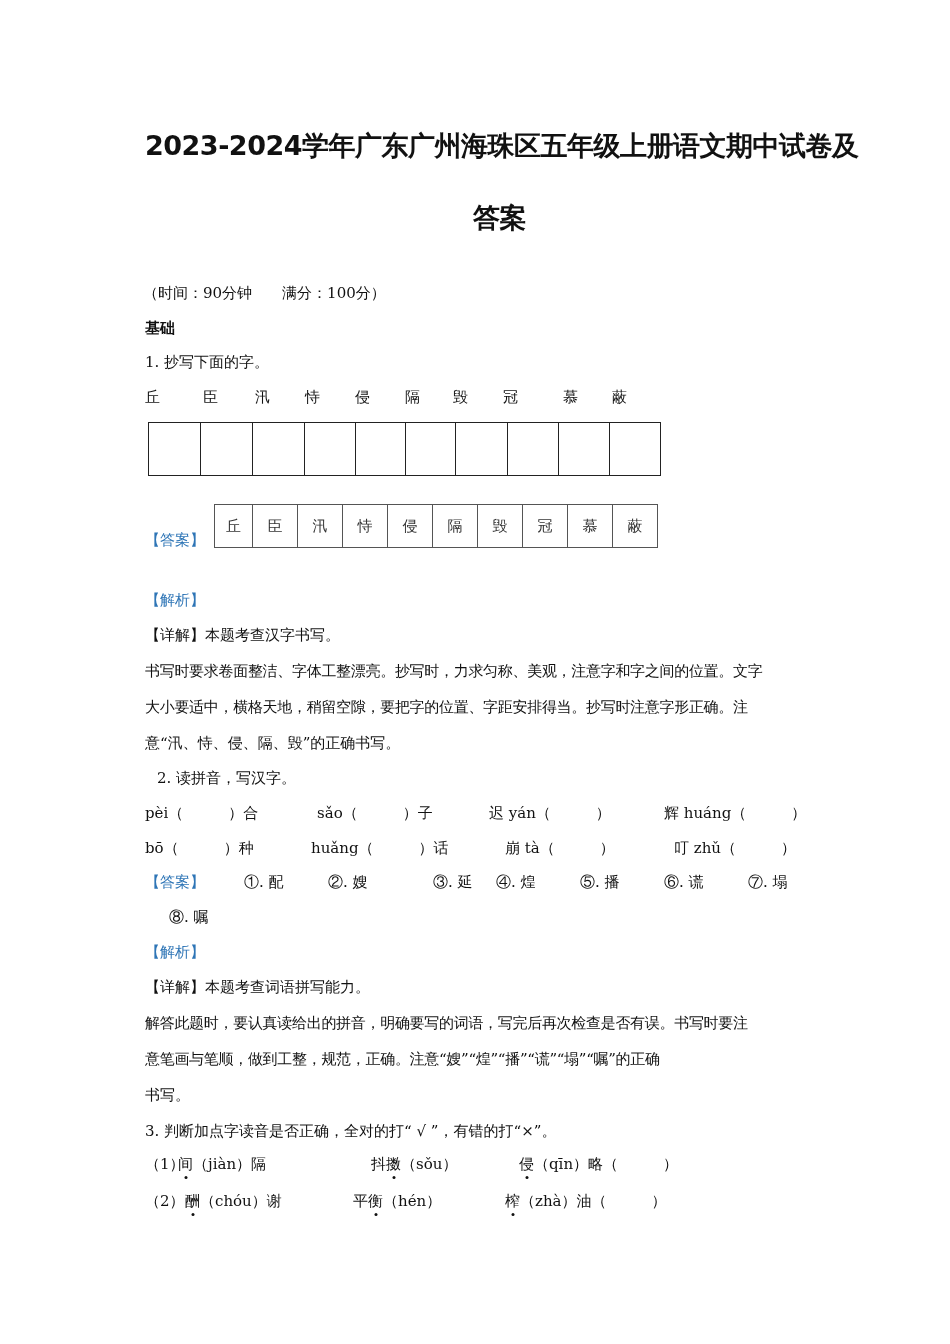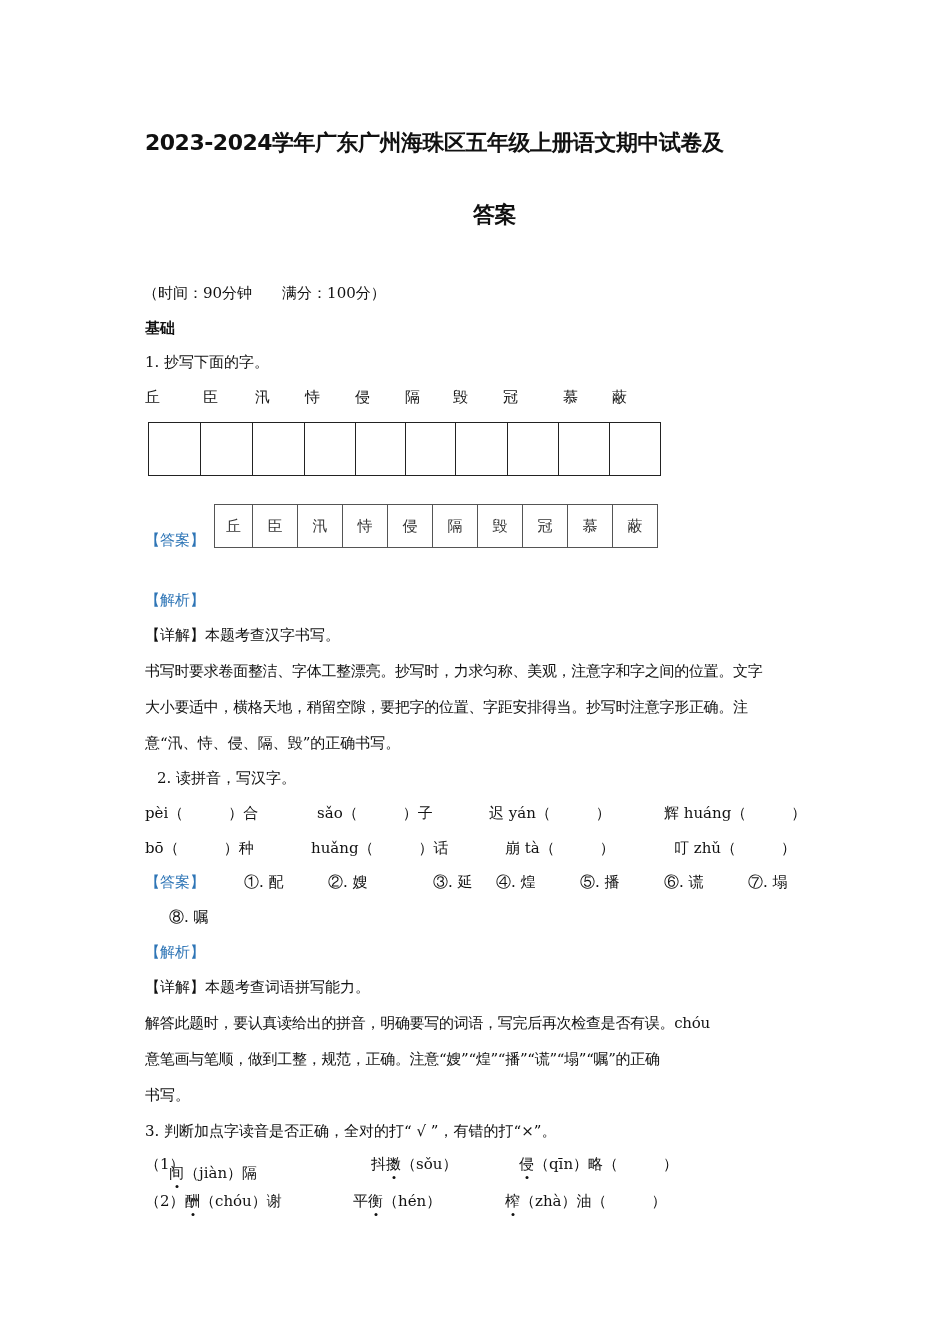--- a/index.html
+++ b/index.html
@@ -1,19 +1,19 @@
 <!DOCTYPE html>
 <html><head>
   <meta charset="utf-8">
   <style>
     * { margin: 0; padding: 0; box-sizing: border-box; }
     html, body { width: 950px; height: 1344px; background: #ffffff; overflow: hidden; }
     body { position: relative; font-family: "DejaVu Serif", "Liberation Serif", serif; color: #111; }
     .abs { position: absolute; white-space: nowrap; }
-    .title { font-family: "DejaVu Sans", "Liberation Sans", sans-serif; font-weight: bold; font-size: 22px; letter-spacing: -0.5px; color: #111; }
+    .title { font-family: "DejaVu Sans", "Liberation Sans", sans-serif; font-weight: bold; font-size: 27px; letter-spacing: -0.5px; color: #111; }
     .txt { font-size: 15px; line-height: 18px; }
     .bold { font-weight: bold; font-family: "DejaVu Sans", "Liberation Sans", sans-serif; }
     .blue { color: #2e75b6; }
     .grid { position: absolute; display: flex; border: 1.5px solid #222; }
     .grid .cell { border-right: 1.5px solid #222; }
     .grid .cell:last-child { border-right: none; }
     .grid-ans { position: absolute; display: flex; border: 1px solid #555; }
     .grid-ans .cell { border-right: 1px solid #555; display: flex; align-items: center; justify-content: center; font-size: 15px; color: #333; }
     .grid-ans .cell:last-child { border-right: none; }
     .dotted { position: relative; display: inline-block; }
@@ -90,28 +90,28 @@
 <div class="abs txt" style="left:328px; top:873px;">②. 嫂</div>
 <div class="abs txt" style="left:412px; top:873px;margin-left:21px;">③. 延</div>
 <div class="abs txt" style="left:496px; top:873px;">④. 煌</div>
 <div class="abs txt" style="left:580px; top:873px;">⑤. 播</div>
 <div class="abs txt" style="left:664px; top:873px;">⑥. 谎</div>
 <div class="abs txt" style="left:748px; top:873px;">⑦. 塌</div>
 <div class="abs txt" style="left:169px; top:908px;">⑧. 嘱</div>
 
 <div class="abs txt blue" style="left:145px; top:943px;">【解析】</div>
 <div class="abs txt" style="left:145px; top:978px;">【详解】本题考查词语拼写能力。</div>
-<div class="abs txt" style="left:145px; top:1014px; letter-spacing:-0.3px;">解答此题时，要认真读给出的拼音，明确要写的词语，写完后再次检查是否有误。chóu</div>
+<div class="abs txt" style="left:145px; top:1014px; letter-spacing:-0.3px;">解答此题时，要认真读给出的拼音，明确要写的词语，写完后再次检查是否有误。书写时要注</div>
 <div class="abs txt" style="left:145px; top:1050px; letter-spacing:-0.3px;">意笔画与笔顺，做到工整，规范，正确。注意“嫂”“煌”“播”“谎”“塌”“嘱”的正确</div>
 <div class="abs txt" style="left:145px; top:1086px;">书写。</div>
 
 <div class="abs txt" style="left:145px; top:1122px;">3.  判断加点字读音是否正确，全对的打“ √ ”，有错的打“×”。</div>
 
 <div class="abs txt" style="left:145px; top:1155px;">（1）</div>
-<div class="abs txt" style="left:169px; top:1155px;margin-top:9px;">
+<div class="abs txt" style="left:178px; top:1155px;">
   <span></span><span class="dotted">间</span><span>（jiàn）隔</span>
 </div>
 <div class="abs txt" style="left:371px; top:1155px;">
   <span>抖</span><span class="dotted">擞</span><span>（sǒu）</span>
 </div>
 <div class="abs txt" style="left:519px; top:1155px;">
   <span></span><span class="dotted">侵</span><span>（qīn）略（　　　）</span>
 </div>
 
 <div class="abs txt" style="left:145px; top:1192px;">（2）</div>

